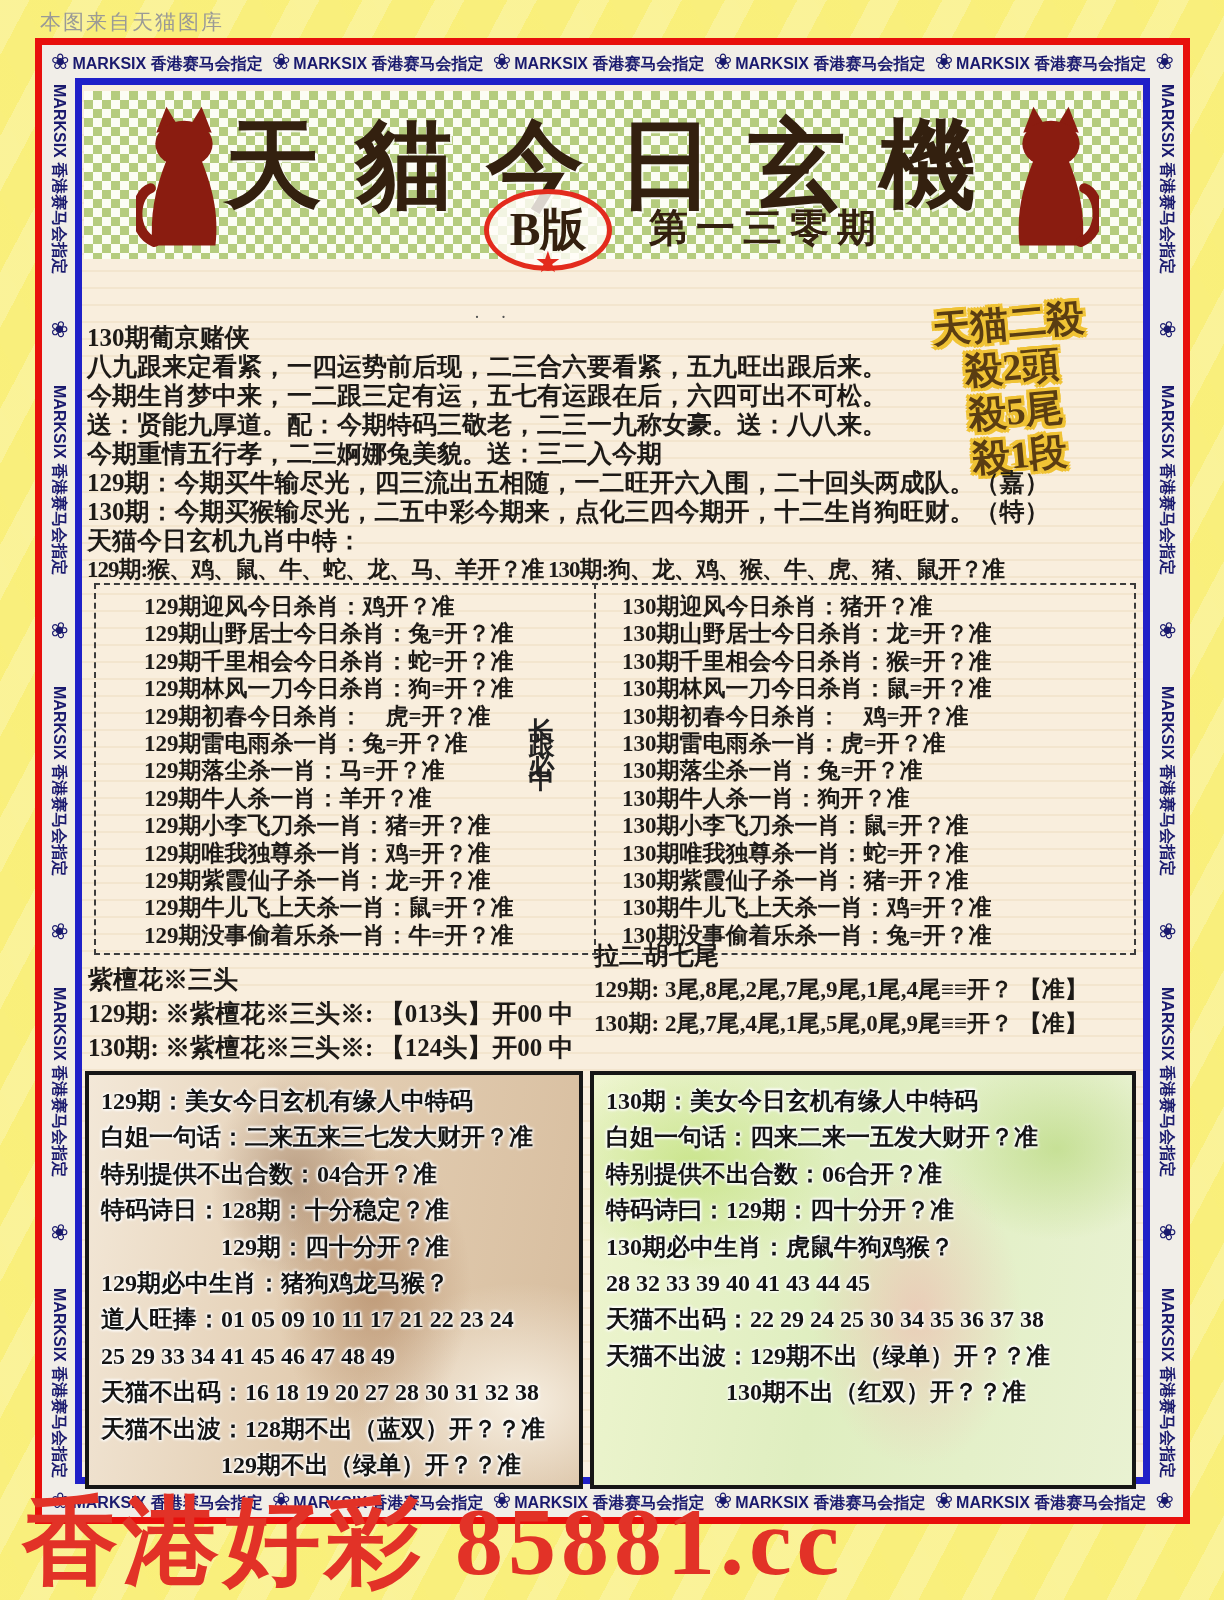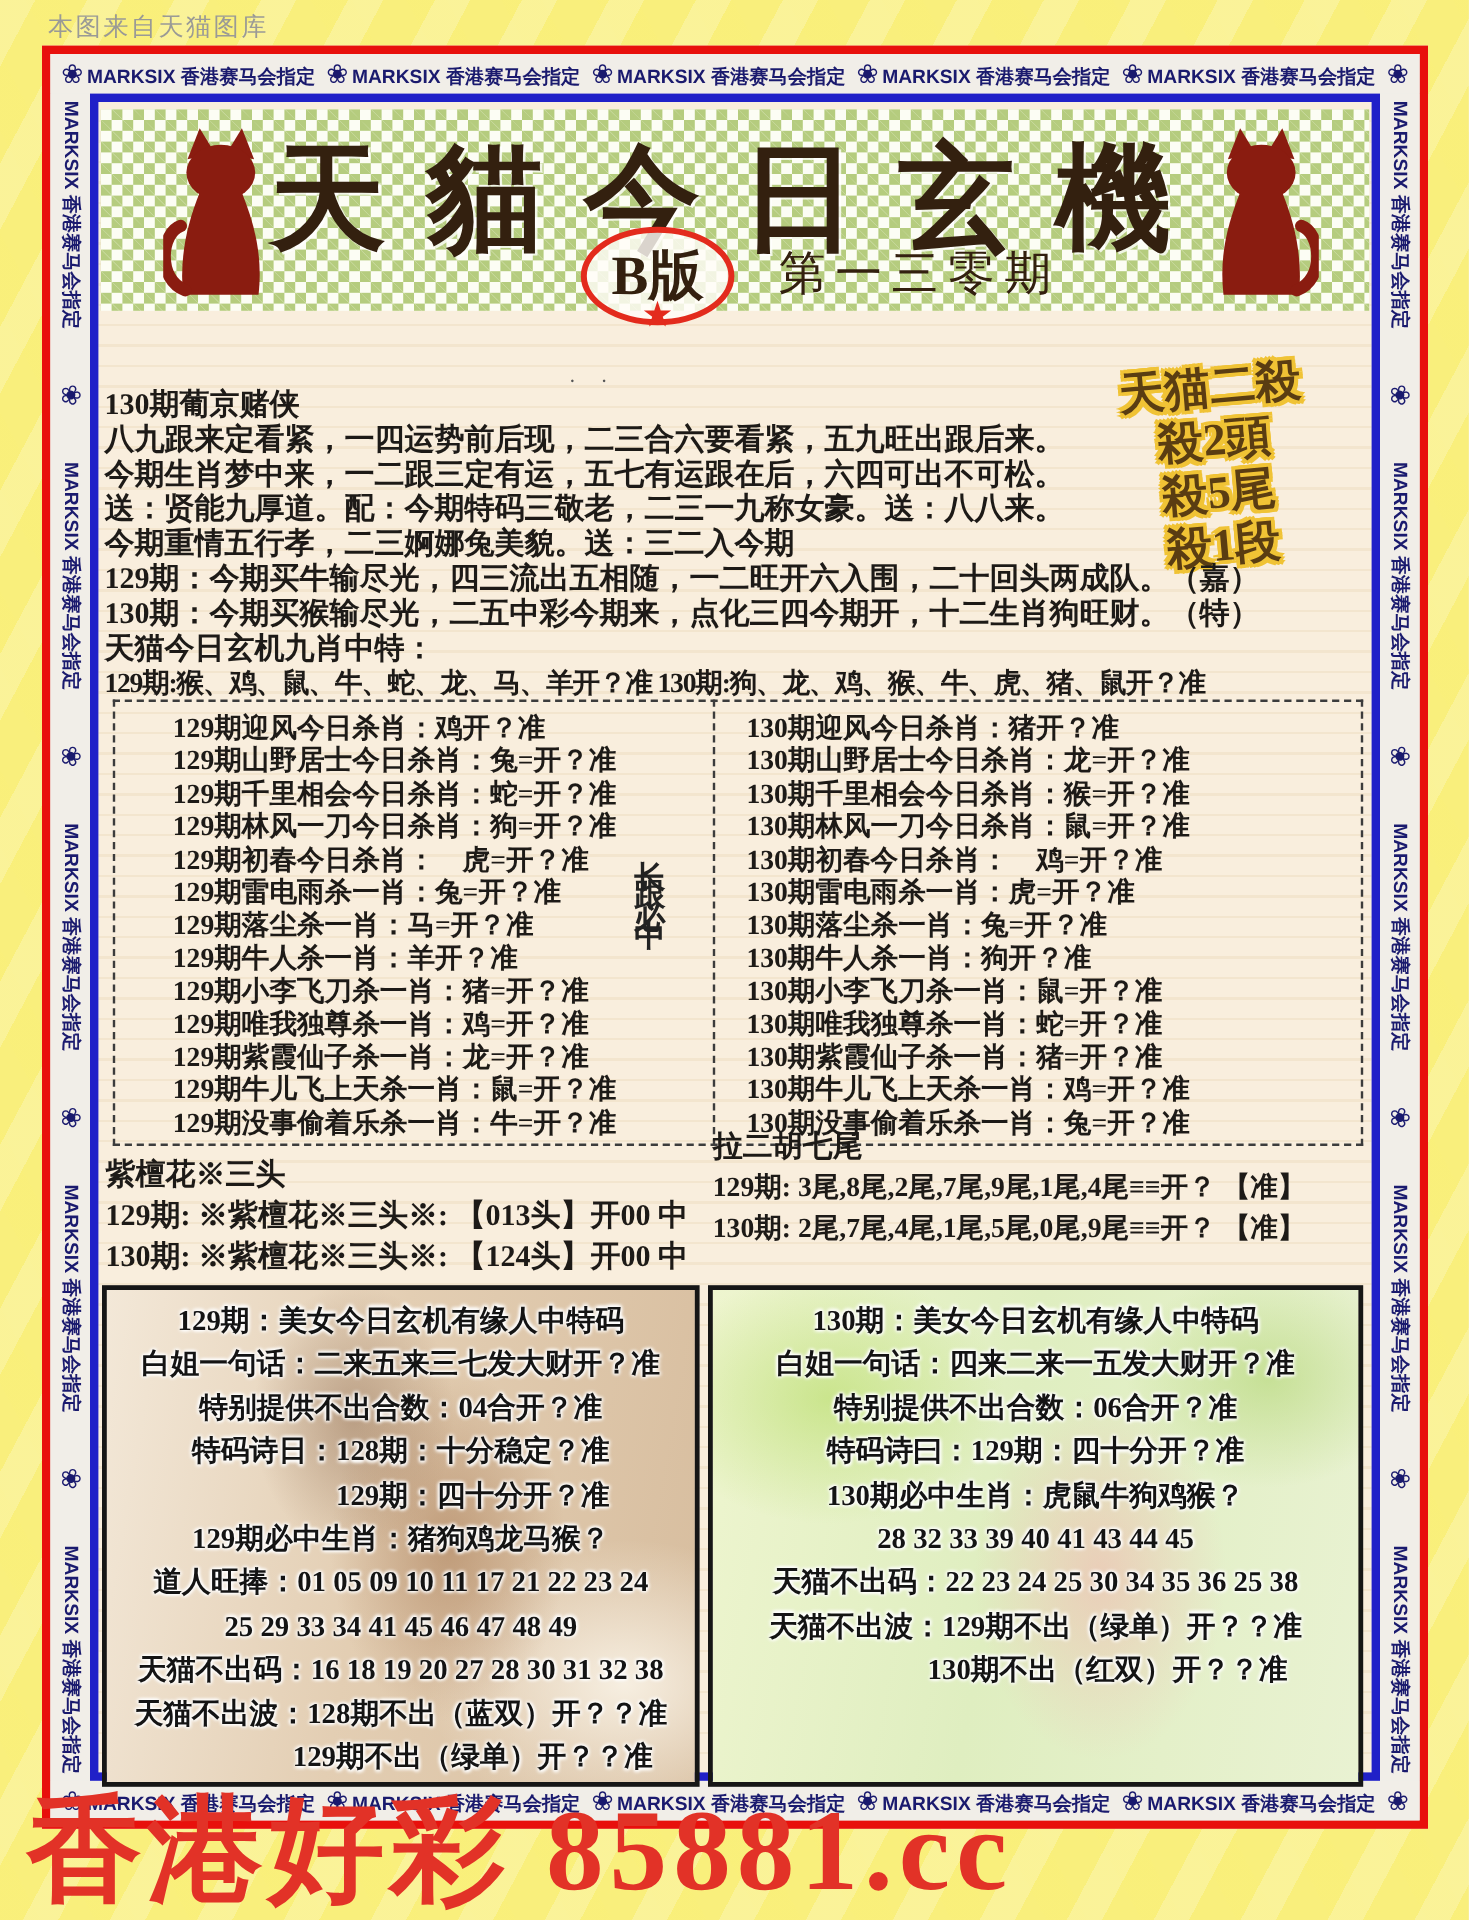--- a/index.html
+++ b/index.html
@@ -47,21 +47,21 @@
     text-shadow:2px 2px 0 rgba(255,255,255,.8);}
   .cat{position:absolute;top:14px;width:96px;height:148px;}
   .cat-left{left:52px;}
   .cat-right{right:42px;transform:scaleX(-1);}
   .edition-badge{position:absolute;left:400px;bottom:-12px;width:118px;height:72px;
     border:5px solid #e32b1d;border-radius:50%;background:rgba(255,252,248,.82);
     display:flex;align-items:center;justify-content:center;
     font-size:46px;font-weight:bold;color:#33200f;}
   .edition-star{position:absolute;left:50%;bottom:-10px;transform:translateX(-50%);
     color:#e32b1d;font-size:26px;line-height:1;}
-  .issue{position:absolute;left:565px;bottom:4px;font-size:39px;font-weight:normal;color:#33200f;letter-spacing:8px;}
+  .issue{position:absolute;left:565px;bottom:4px;font-size:39px;font-weight:bold;color:#33200f;letter-spacing:8px;}
   
   .kill2{position:absolute;right:14px;top:216px;width:230px;text-align:center;
     transform:rotate(-5deg);font-weight:900;color:#5a3d12;line-height:44px;font-size:38px;
     text-shadow:-3px -3px 0 #f0c335,3px -3px 0 #f0c335,-3px 3px 0 #f0c335,3px 3px 0 #f0c335,
       0 -3px 0 #f0c335,0 3px 0 #f0c335,-3px 0 0 #f0c335,3px 0 0 #f0c335;}
   .kill2 .line{white-space:nowrap;}
   .dots{position:absolute;left:392px;top:222px;font-size:18px;color:#555;letter-spacing:8px;}
   
   .intro{position:absolute;left:5px;top:238px;width:1040px;font-weight:bold;font-size:25px;line-height:29px;}
   .intro .line{white-space:nowrap;}
@@ -76,21 +76,21 @@
   .kill-middle{position:absolute;left:438px;top:112px;width:30px;
     font-size:26px;font-weight:bold;color:#222;line-height:46px;text-align:center;
     writing-mode:vertical-rl;text-orientation:upright;letter-spacing:16px;}
   
   .santou{position:absolute;left:6px;top:878px;width:500px;font-weight:bold;font-size:25px;line-height:34px;}
   .qiwei{position:absolute;left:512px;top:854px;width:540px;font-weight:bold;font-size:25px;line-height:34px;}
   .santou .line,.qiwei .line{white-space:nowrap;}
   .qiwei .line{font-size:23px;}
   
   .beauty{position:absolute;top:986px;height:418px;border:4px solid #161616;box-sizing:border-box;
-    padding:8px 12px;font-weight:bold;font-size:24px;line-height:36.4px;color:#141414;text-align:center;}
+    padding:8px 12px;font-weight:bold;font-size:24px;line-height:36.4px;color:#141414;}
   .beauty .line{white-space:pre;text-shadow:1px 1px 3px #fff,-1px -1px 3px #fff,1px -1px 3px #fff,-1px 1px 3px #fff;}
   .beauty-left{left:3px;width:498px;
     background:
       radial-gradient(140px 210px at 58% 52%, rgba(158,108,68,.5), transparent 70%),
       radial-gradient(120px 160px at 42% 26%, rgba(116,76,48,.38), transparent 70%),
       radial-gradient(220px 160px at 88% 80%, rgba(250,244,232,.9), transparent 75%),
       linear-gradient(100deg,#f3e8d8,#e3ceb3 45%,#d7bd9e);}
   .beauty-right{left:508px;width:546px;
     background:
       radial-gradient(150px 220px at 60% 58%, rgba(242,172,172,.5), transparent 70%),
@@ -244,21 +244,21 @@
           <div class="line">天猫不出波：128期不出（蓝双）开？？准</div>
           <div class="line">　　　　　129期不出（绿单）开？？准</div>
         </div>
       <div class="beauty beauty-right">
           <div class="line">130期：美女今日玄机有缘人中特码</div>
           <div class="line">白姐一句话：四来二来一五发大财开？准</div>
           <div class="line">特别提供不出合数：06合开？准</div>
           <div class="line">特码诗曰：129期：四十分开？准</div>
           <div class="line">130期必中生肖：虎鼠牛狗鸡猴？</div>
           <div class="line">28 32 33 39 40 41 43 44 45</div>
-          <div class="line">天猫不出码：22 23 24 25 30 34 35 36 25 38</div>
+          <div class="line">天猫不出码：22 29 24 25 30 34 35 36 37 38</div>
           <div class="line">天猫不出波：129期不出（绿单）开？？准</div>
           <div class="line">　　　　　130期不出（红双）开？？准</div>
         </div>
 
     </div>
 
     <div class="strip strip-right">
       <span class="mx-unit"><span>MARKSIX 香港赛马会指定</span></span>
       <span class="flower">❀</span>
       <span class="mx-unit"><span>MARKSIX 香港赛马会指定</span></span>

